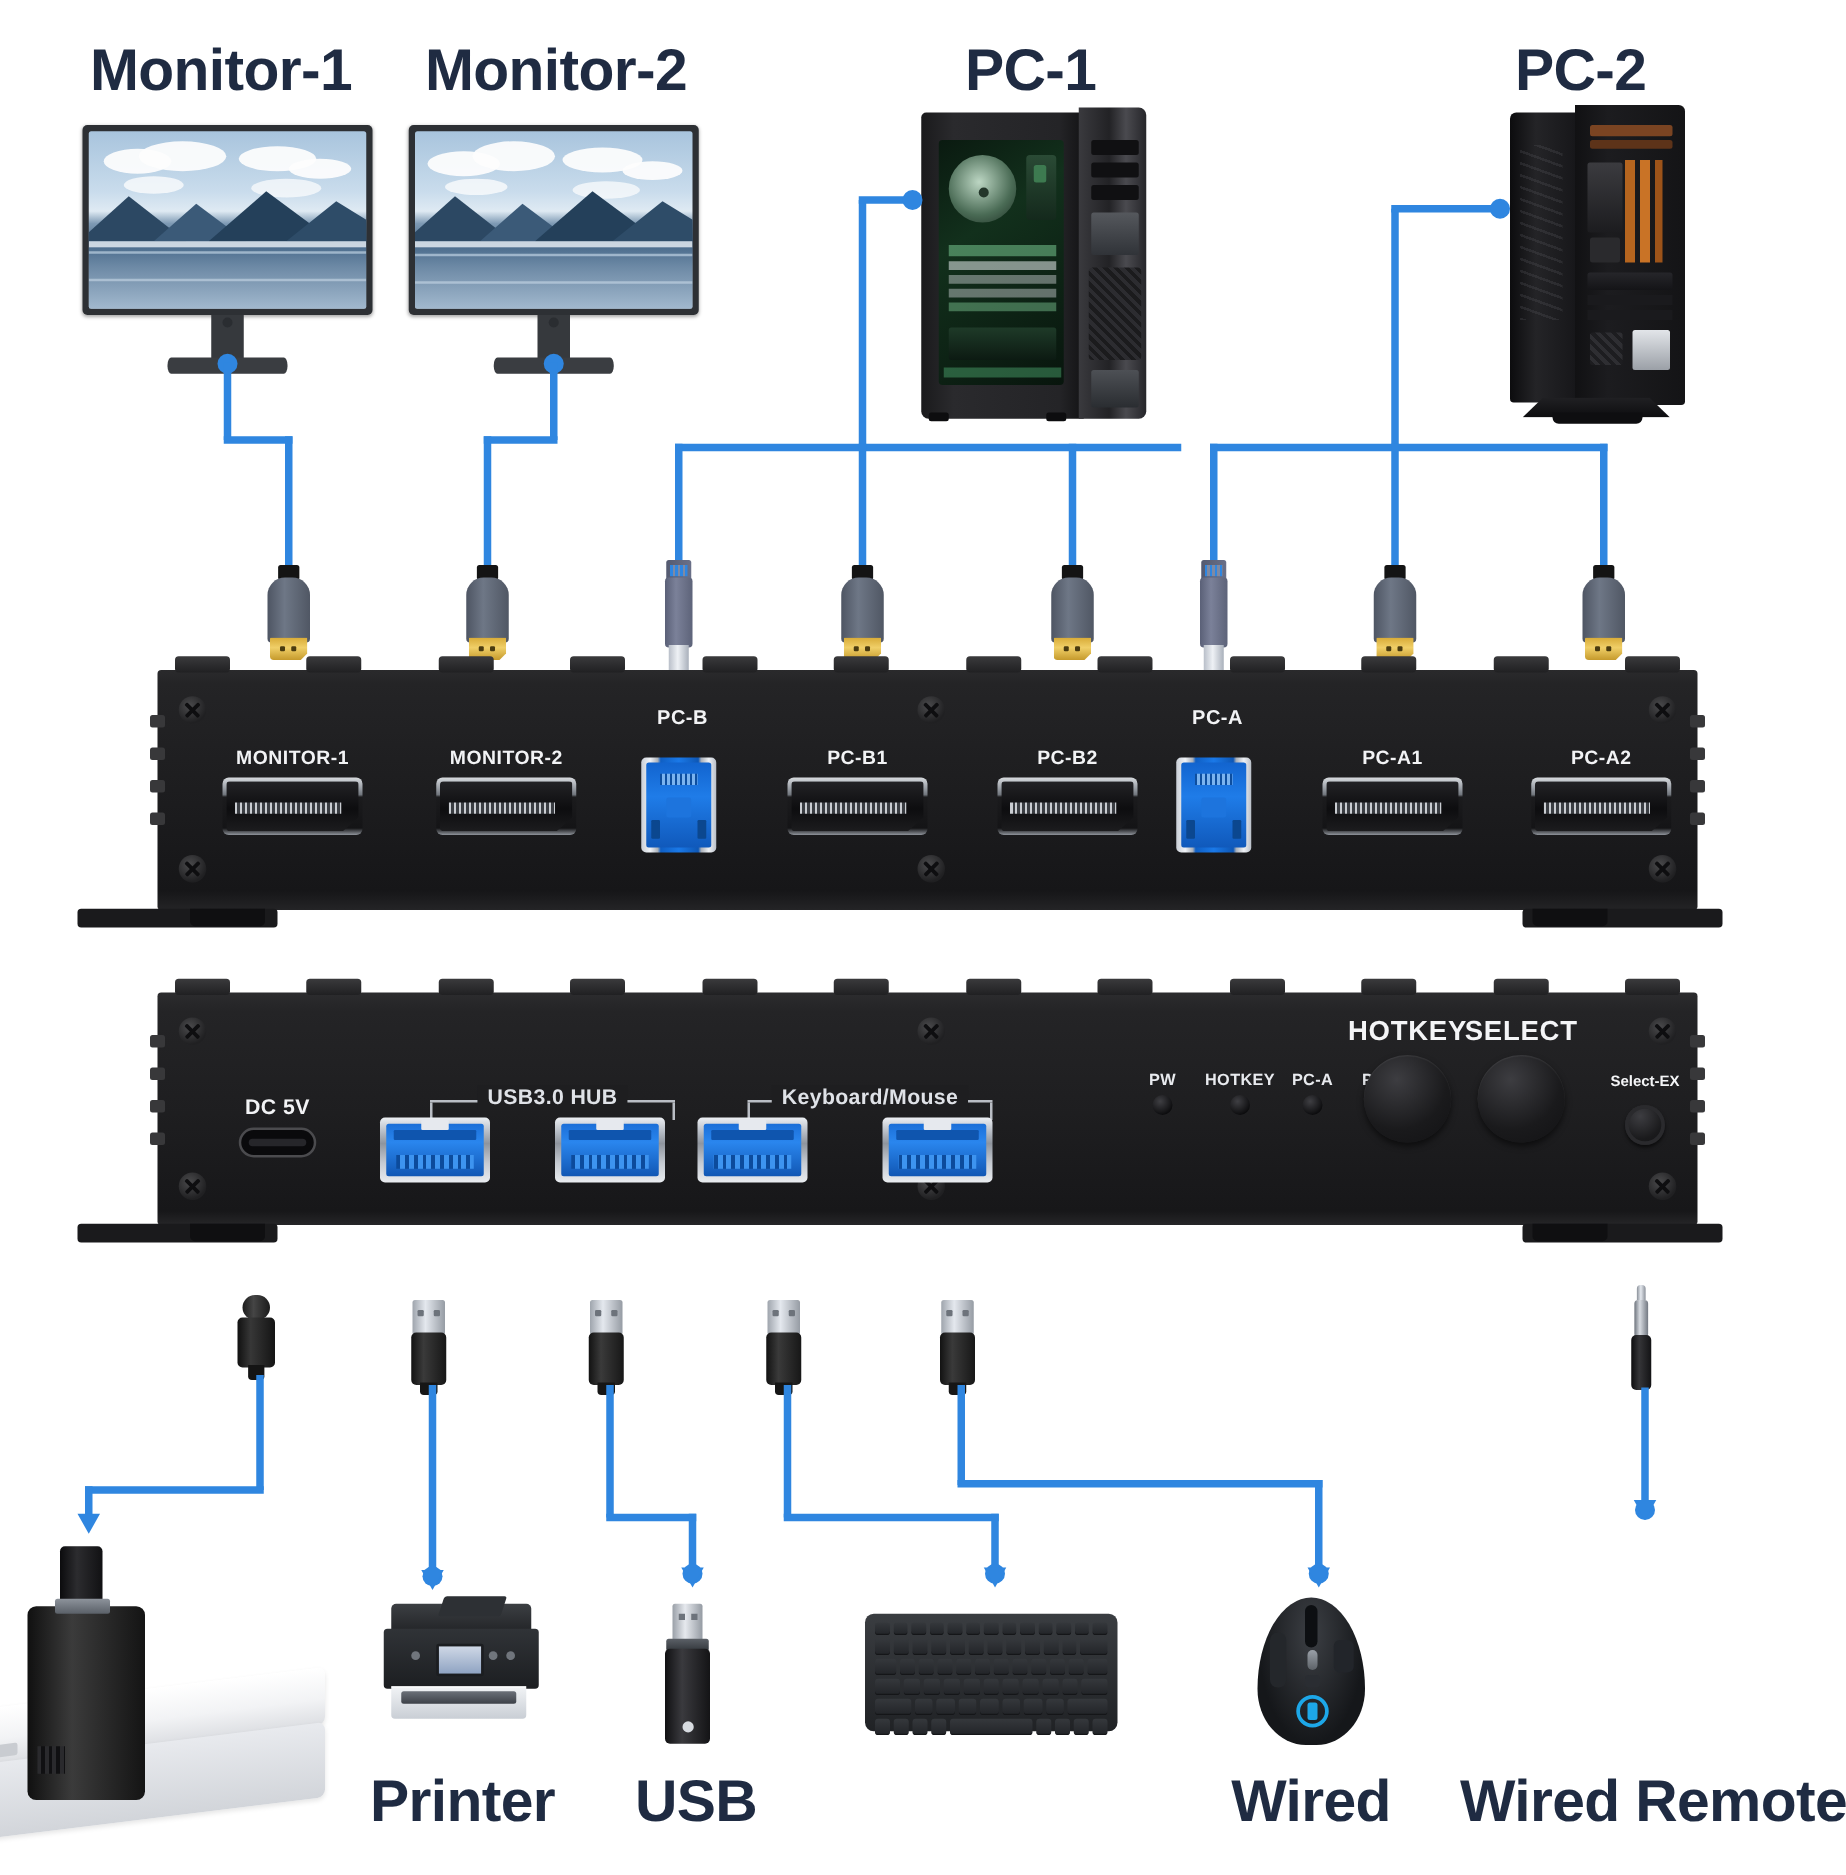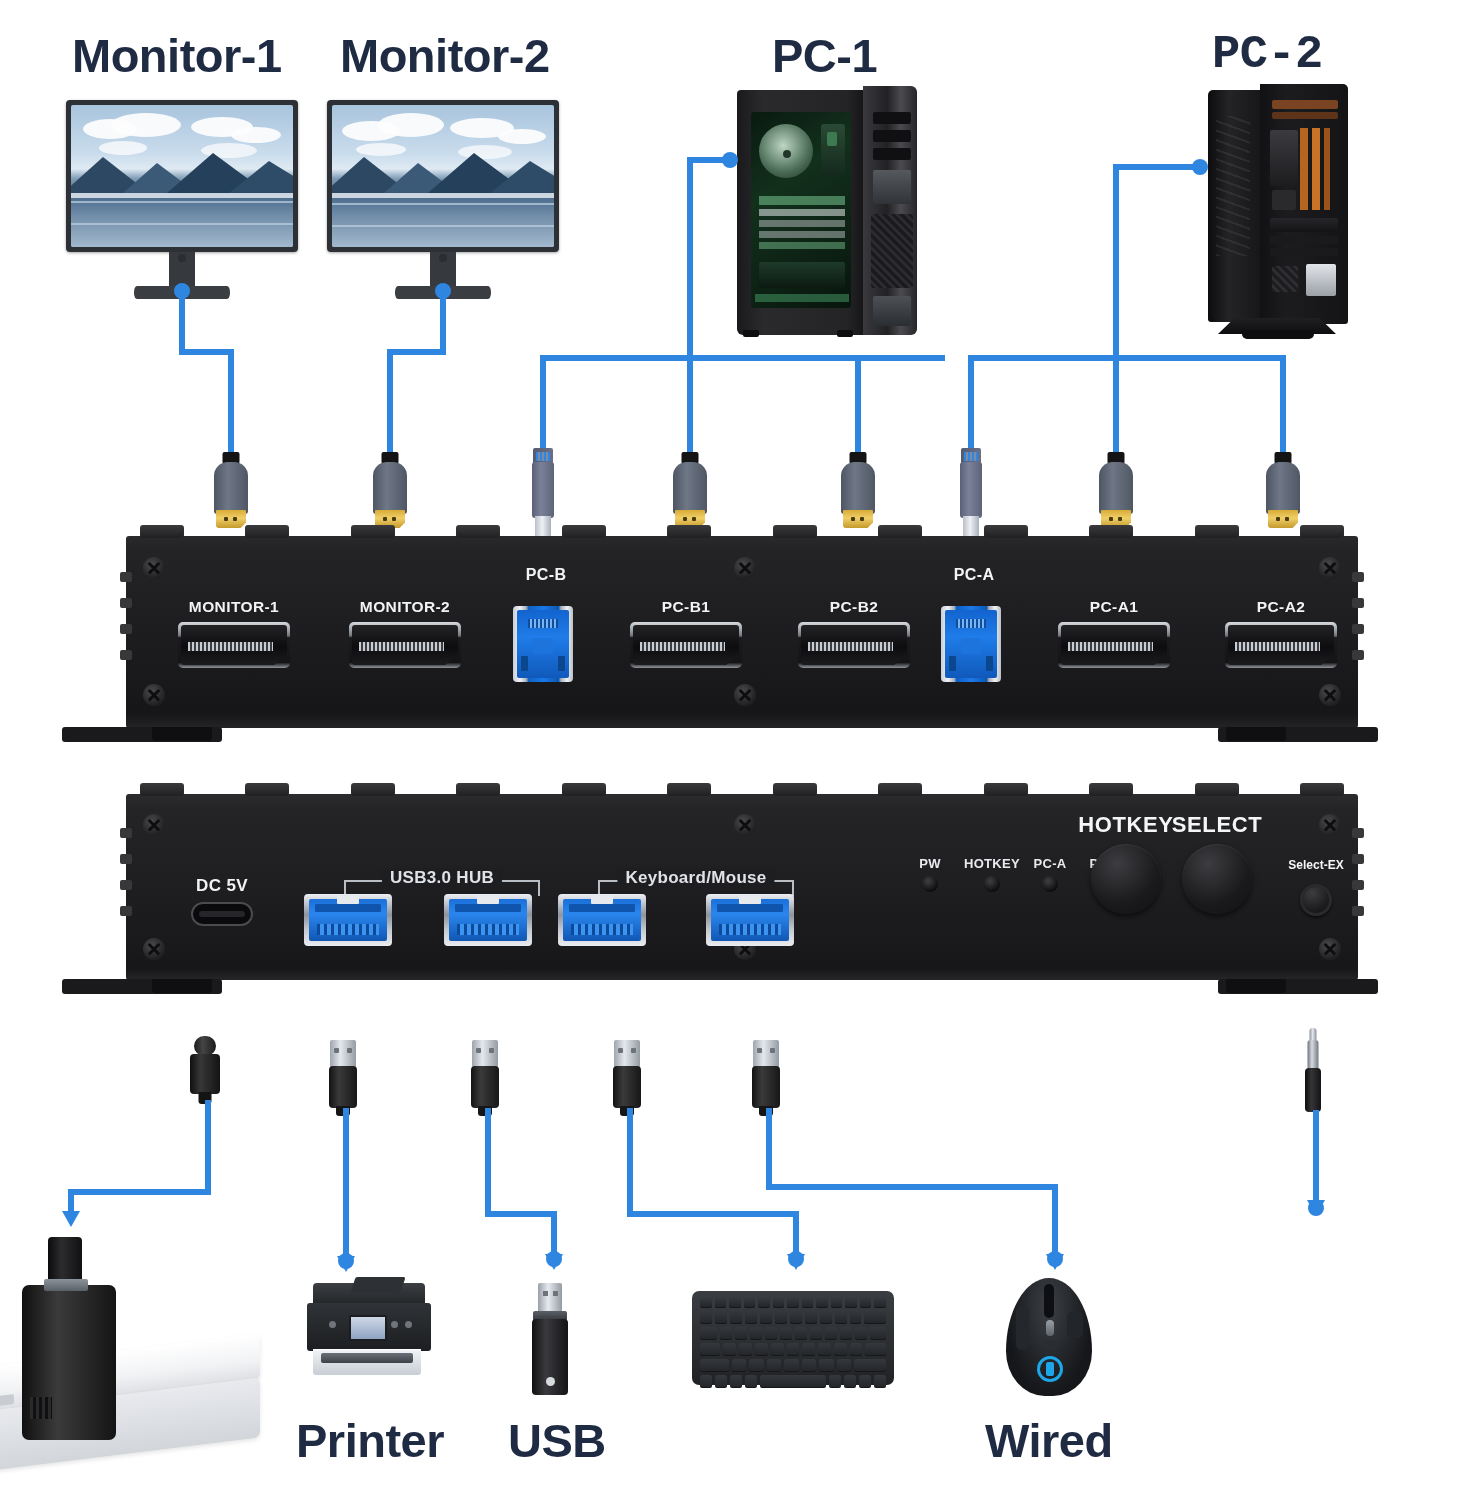--- a/index.html
+++ b/index.html
@@ -185,21 +185,21 @@
   .usbstick{position:absolute;}
 </style>
 </head>
 <body>
 
 <div id="stage">
 
   <div class="lbl lbl-top" style="left:72px;top:28px;">Monitor-1</div>
   <div class="lbl lbl-top" style="left:340px;top:28px;">Monitor-2</div>
   <div class="lbl lbl-top" style="left:772px;top:28px;">PC-1</div>
-  <div class="lbl lbl-top" style="left:1212px;top:28px;font-family:Liberation Mono, monospace;">PC-2</div>
+  <div class="lbl lbl-top" style="left:1212px;top:28px;">PC-2</div>
 
   <div class="monitor" style="left:66px;top:100px;width:232px;height:200px;">
     <div class="mon-bezel">
       <div class="mon-screen">
         <div class="cloud" style="left:12px;top:14px;width:54px;height:20px;"></div>
         <div class="cloud" style="left:40px;top:8px;width:70px;height:24px;"></div>
         <div class="cloud" style="left:120px;top:12px;width:62px;height:20px;"></div>
         <div class="cloud" style="left:160px;top:22px;width:50px;height:16px;"></div>
         <div class="cloud" style="left:28px;top:36px;width:48px;height:14px;opacity:.75;"></div>
         <div class="cloud" style="left:130px;top:38px;width:56px;height:15px;opacity:.7;"></div>
@@ -751,14 +751,15 @@
                 background:#22252a;border-radius:5px;"></div>
     <div style="position:absolute;left:31px;top:78px;width:26px;height:26px;border-radius:50%;
                 border:3px solid #1da7e8;box-sizing:border-box;"></div>
     <div style="position:absolute;left:40px;top:84px;width:8px;height:14px;background:#1da7e8;border-radius:2px;"></div>
   </div>
 
 
   <div class="lbl lbl-bot" style="left:296px;top:1413px;">Printer</div>
   <div class="lbl lbl-bot" style="left:508px;top:1413px;">USB</div>
   <div class="lbl lbl-bot" style="left:985px;top:1413px;">Wired</div>
+  <div class="lbl lbl-bot" style="left:1168px;top:1413px;">Wired Remote</div>
 
 </div>
 
 </body></html>

